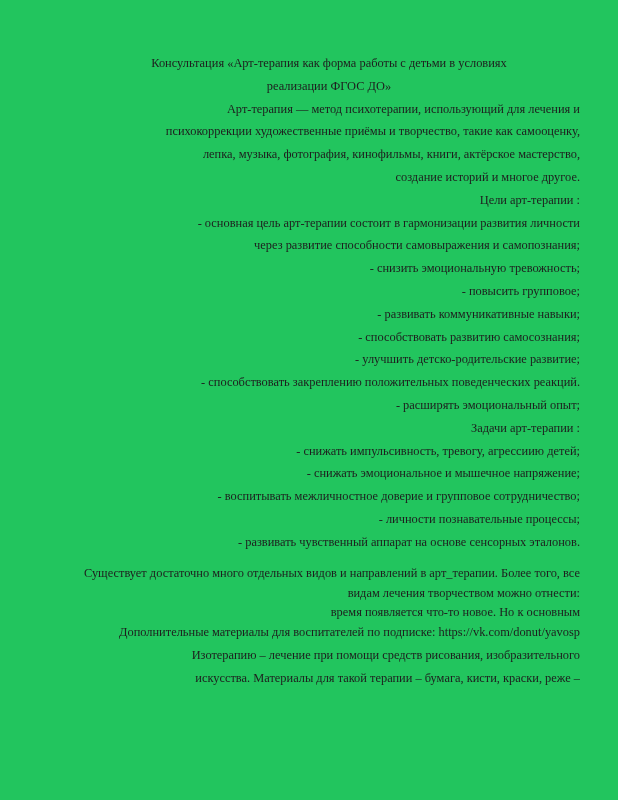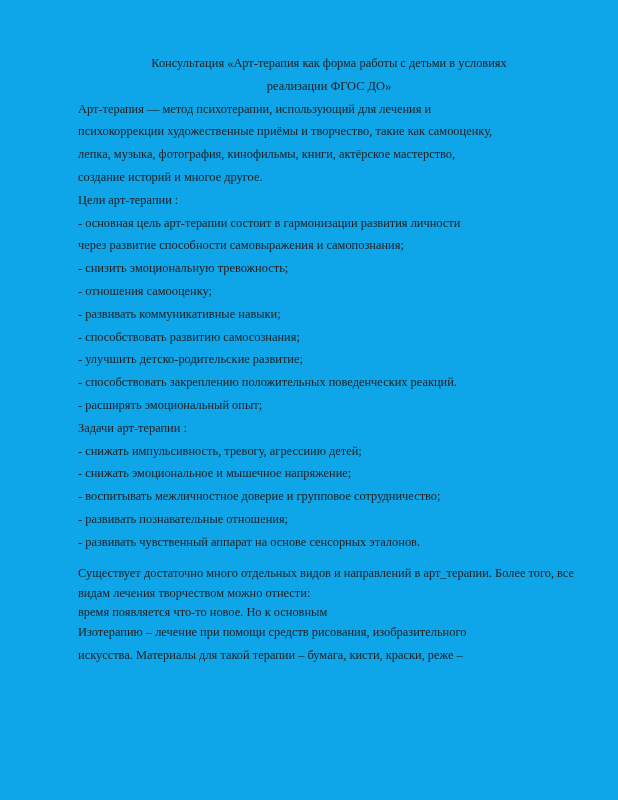--- a/index.html
+++ b/index.html
@@ -4,36 +4,37 @@
 <style>
   html, body {
     margin: 0;
     padding: 0;
     background: #ffffff;
   }
   .page {
     position: relative;
     width: 618px;
     height: 800px;
-    background: #0ea5e9;
+    background: #22c55e;
     font-family: "Liberation Serif", "DejaVu Serif", serif;
     color: #1e1e1e;
     overflow: hidden;
   }
   .text-column {
     position: absolute;
     left: 78px;
     top: 52px;
     width: 502px;
   }
   .line {
     font-size: 12.4px;
     line-height: 22.8px;
     white-space: nowrap;
     font-weight: normal;
+    text-align: right;
   }
   .line.title {
     text-align: center;
     white-space: normal;
   }
   .line.tight {
     line-height: 17px;
   }
   .line.gap-before {
     margin-top: 11px;
@@ -47,31 +48,32 @@
       <div class="line title">Консультация «Арт-терапия как форма работы с детьми в условиях</div>
       <div class="line title">реализации ФГОС ДО»</div>
       <div class="line">Арт-терапия — метод психотерапии, использующий для лечения и</div>
       <div class="line">психокоррекции художественные приёмы и творчество, такие как самооценку,</div>
       <div class="line">лепка, музыка, фотография, кинофильмы, книги, актёрское мастерство,</div>
       <div class="line">создание историй и многое другое.</div>
       <div class="line">Цели арт-терапии :</div>
       <div class="line">- основная цель арт-терапии состоит в гармонизации развития личности</div>
       <div class="line">через развитие способности самовыражения и самопознания;</div>
       <div class="line">- снизить эмоциональную тревожность;</div>
-      <div class="line">- отношения самооценку;</div>
+      <div class="line">- повысить групповое;</div>
       <div class="line">- развивать коммуникативные навыки;</div>
       <div class="line">- способствовать развитию самосознания;</div>
       <div class="line">- улучшить детско-родительские развитие;</div>
       <div class="line">- способствовать закреплению положительных поведенческих реакций.</div>
       <div class="line">- расширять эмоциональный опыт;</div>
       <div class="line">Задачи арт-терапии :</div>
       <div class="line">- снижать импульсивность, тревогу, агрессиию детей;</div>
       <div class="line">- снижать эмоциональное и мышечное напряжение;</div>
       <div class="line">- воспитывать межличностное доверие и групповое сотрудничество;</div>
-      <div class="line">- развивать познавательные отношения;</div>
+      <div class="line">- личности познавательные процессы;</div>
       <div class="line">- развивать чувственный аппарат на основе сенсорных эталонов.</div>
       <div class="line tight gap-before">Существует достаточно много отдельных видов и направлений в арт_терапии. Более того, все</div>
       <div class="line">видам лечения творчеством можно отнести:</div>
       <div class="line tight">время появляется что-то новое. Но к основным</div>
+      <div class="line">Дополнительные материалы для воспитателей по подписке: https://vk.com/donut/yavosp</div>
       <div class="line">Изотерапию – лечение при помощи средств рисования, изобразительного</div>
       <div class="line">искусства. Материалы для такой терапии – бумага, кисти, краски, реже –</div>
     </div>
 </div>
 
 </body></html>

